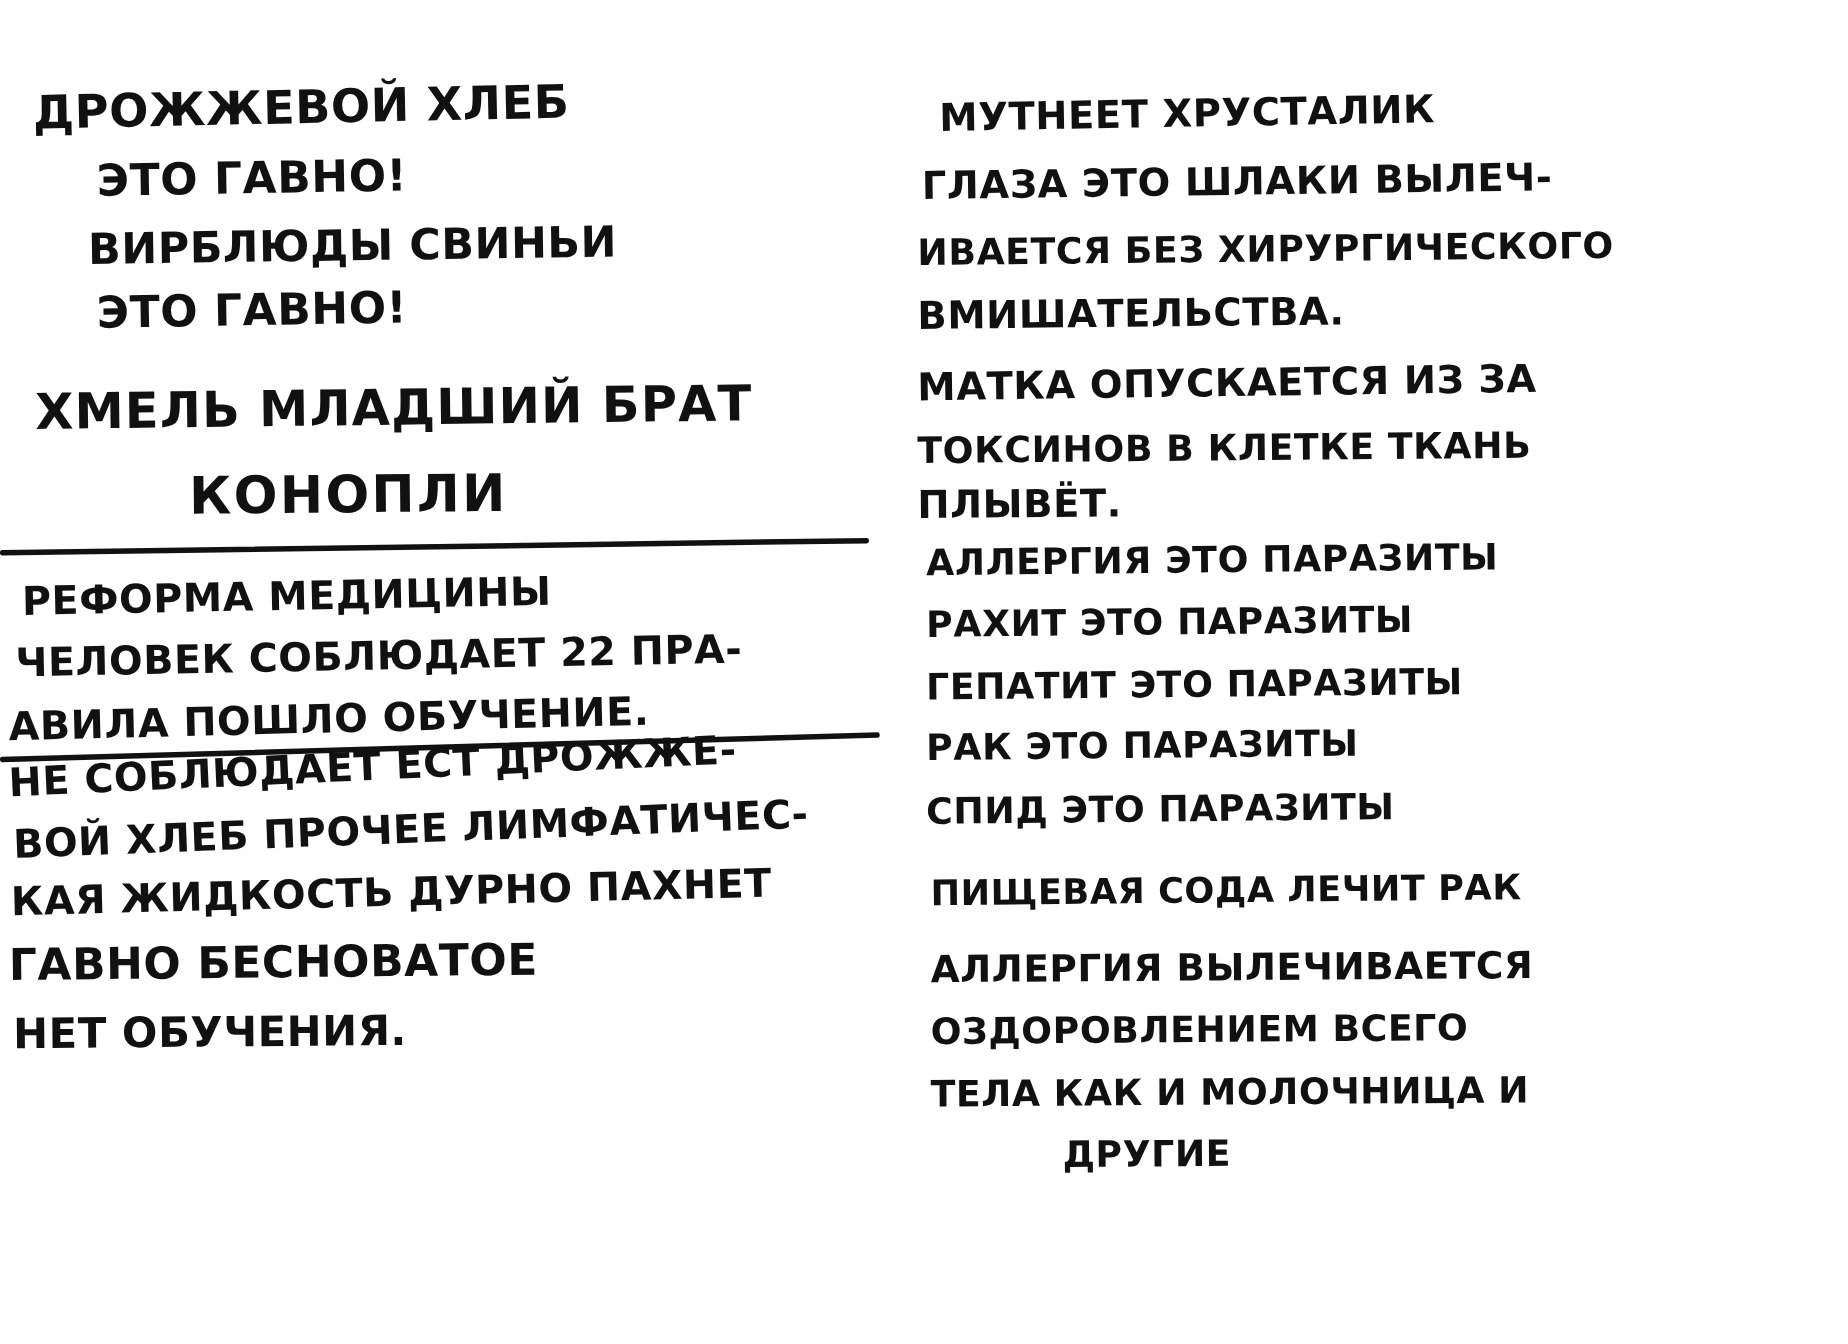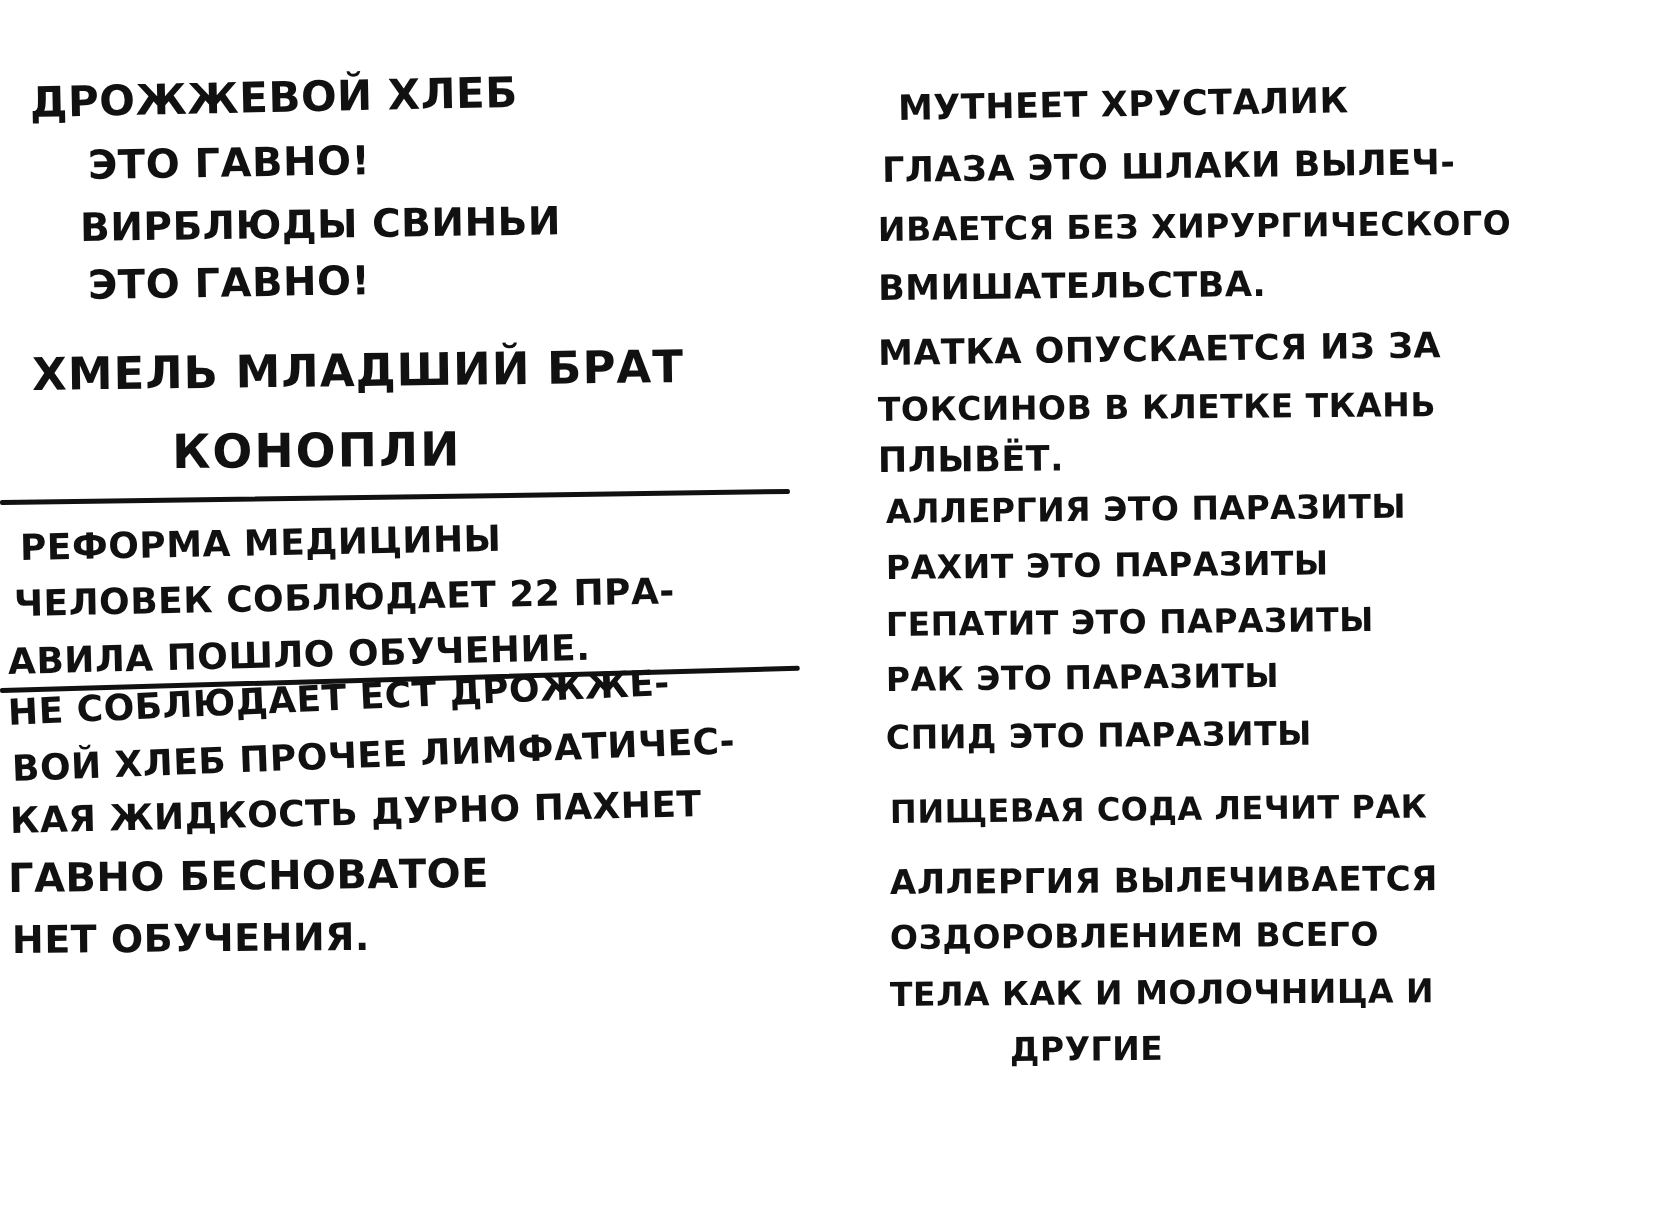--- a/index.html
+++ b/index.html
@@ -23,21 +23,21 @@
   .col {
     position: absolute;
     top: 0;
   }
   .col-left {
     left: 0;
     width: 860px;
     height: 1222px;
   }
   .col-right {
-    left: 860px;
+    left: 816px;
     width: 820px;
     height: 1222px;
   }
   
   .hw {
     font-family: "DejaVu Sans", sans-serif;
     font-weight: 700;
     text-transform: uppercase;
     color: #111111;
     letter-spacing: 0.5px;

